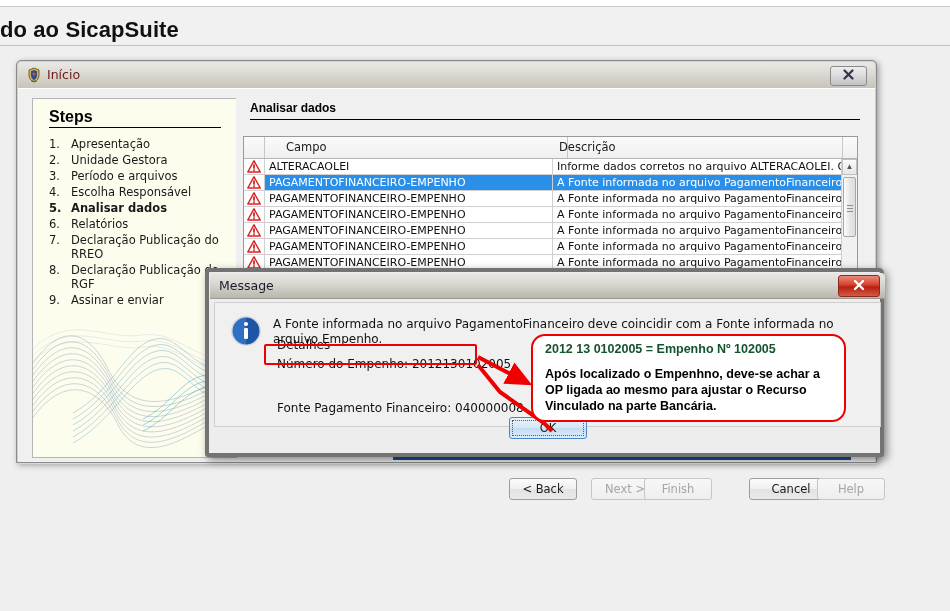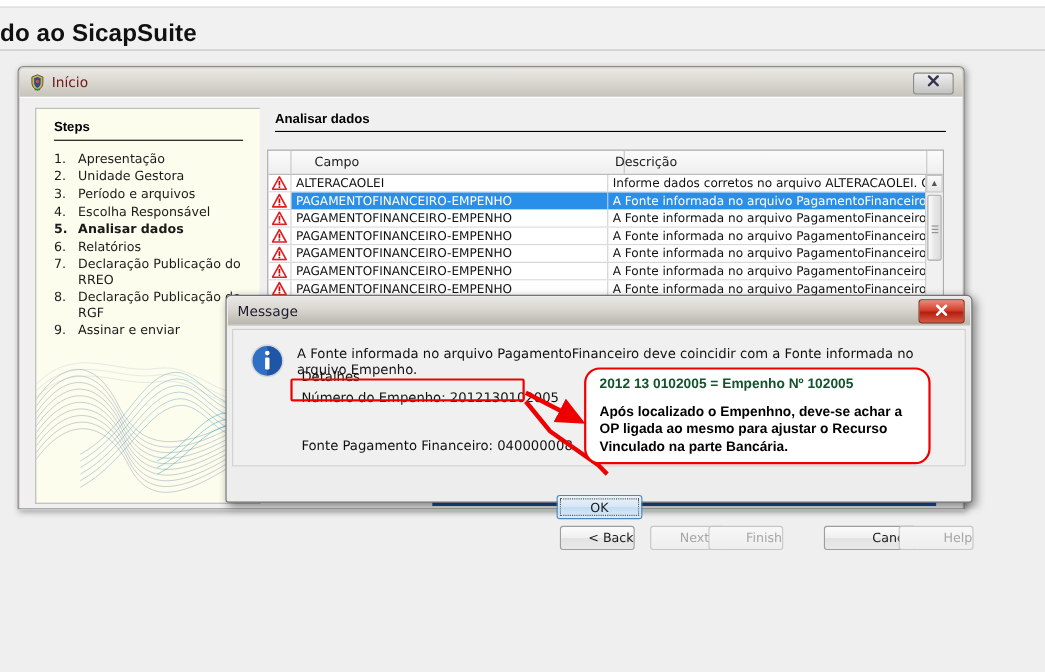--- a/index.html
+++ b/index.html
@@ -113,21 +113,21 @@
     left: 14px; top: 9px;
     width: 204px; height: 358px;
     background: #fdfdee;
     border: 1px solid #b6b6b6;
     border-right: none;
     overflow: hidden;
   }
   #steps-title {
     position: absolute;
     left: 16px; top: 9px;
-    font-size: 12px;
+    font-size: 16px;
     font-weight: bold;
     color: #000;
   }
   #steps-title-rule {
     position: absolute;
     left: 16px; top: 28px;
     width: 172px; height: 1px;
     background: #000;
   }
   #steps-list {
@@ -337,21 +337,21 @@
     position: absolute;
     left: 0px; top: 0px;
     width: 861px; height: 1px;
     background: #d8d8d8;
   }
   .wbtn {
     position: absolute;
     top: 15px;
     height: 22px;
     line-height: 20px;
-    text-align: right;
+    text-align: center;
     font-size: 11.5px;
     font-family: "DejaVu Sans", sans-serif;
     background: linear-gradient(to bottom,#fbfbfb 0%,#f0f0f0 48%,#e3e3e3 52%,#e9e9e9 100%);
     border: 1px solid #9d9d9d;
     border-radius: 3px;
     color: #1a1a1a;
     box-sizing: border-box;
     cursor: pointer;
   }
   .wbtn.disabled {
@@ -365,21 +365,21 @@
   #wbtn-finish { left: 628px; width: 68px; }
   #wbtn-cancel { left: 733px; width: 84px; }
   #wbtn-help   { left: 801px; width: 68px; }
 
   
   #message-dialog {
     position: absolute;
     left: 205px; top: 268px;
     width: 679px; height: 189px;
     background: #ededed;
-    border: 1px solid #737373;
+    border: 4px solid #737373;
     border-radius: 5px 5px 3px 3px;
     box-shadow: 3px 3px 9px rgba(0,0,0,0.45);
     box-sizing: border-box;
     z-index: 10;
   }
   #msg-titlebar {
     position: absolute;
     left: 1px; top: 1px;
     width: 675px; height: 25px;
     background: linear-gradient(to bottom,#e8e8e6 0%,#d9d6cf 45%,#b9b6ae 100%);
@@ -465,21 +465,20 @@
     border: 1px solid #4a87c4;
     border-radius: 3px;
     box-sizing: border-box;
     text-align: center;
     line-height: 20px;
     font-size: 11.5px;
     font-family: "DejaVu Sans", sans-serif;
     color: #1a1a1a;
     cursor: pointer;
     z-index: 11;
-    margin-top: 36px;
   }
   #msg-ok-btn::after {
     content: "";
     position: absolute;
     left: 2px; top: 2px;
     right: 2px; bottom: 2px;
     border: 1px dotted #5a5a5a;
   }
 
   

